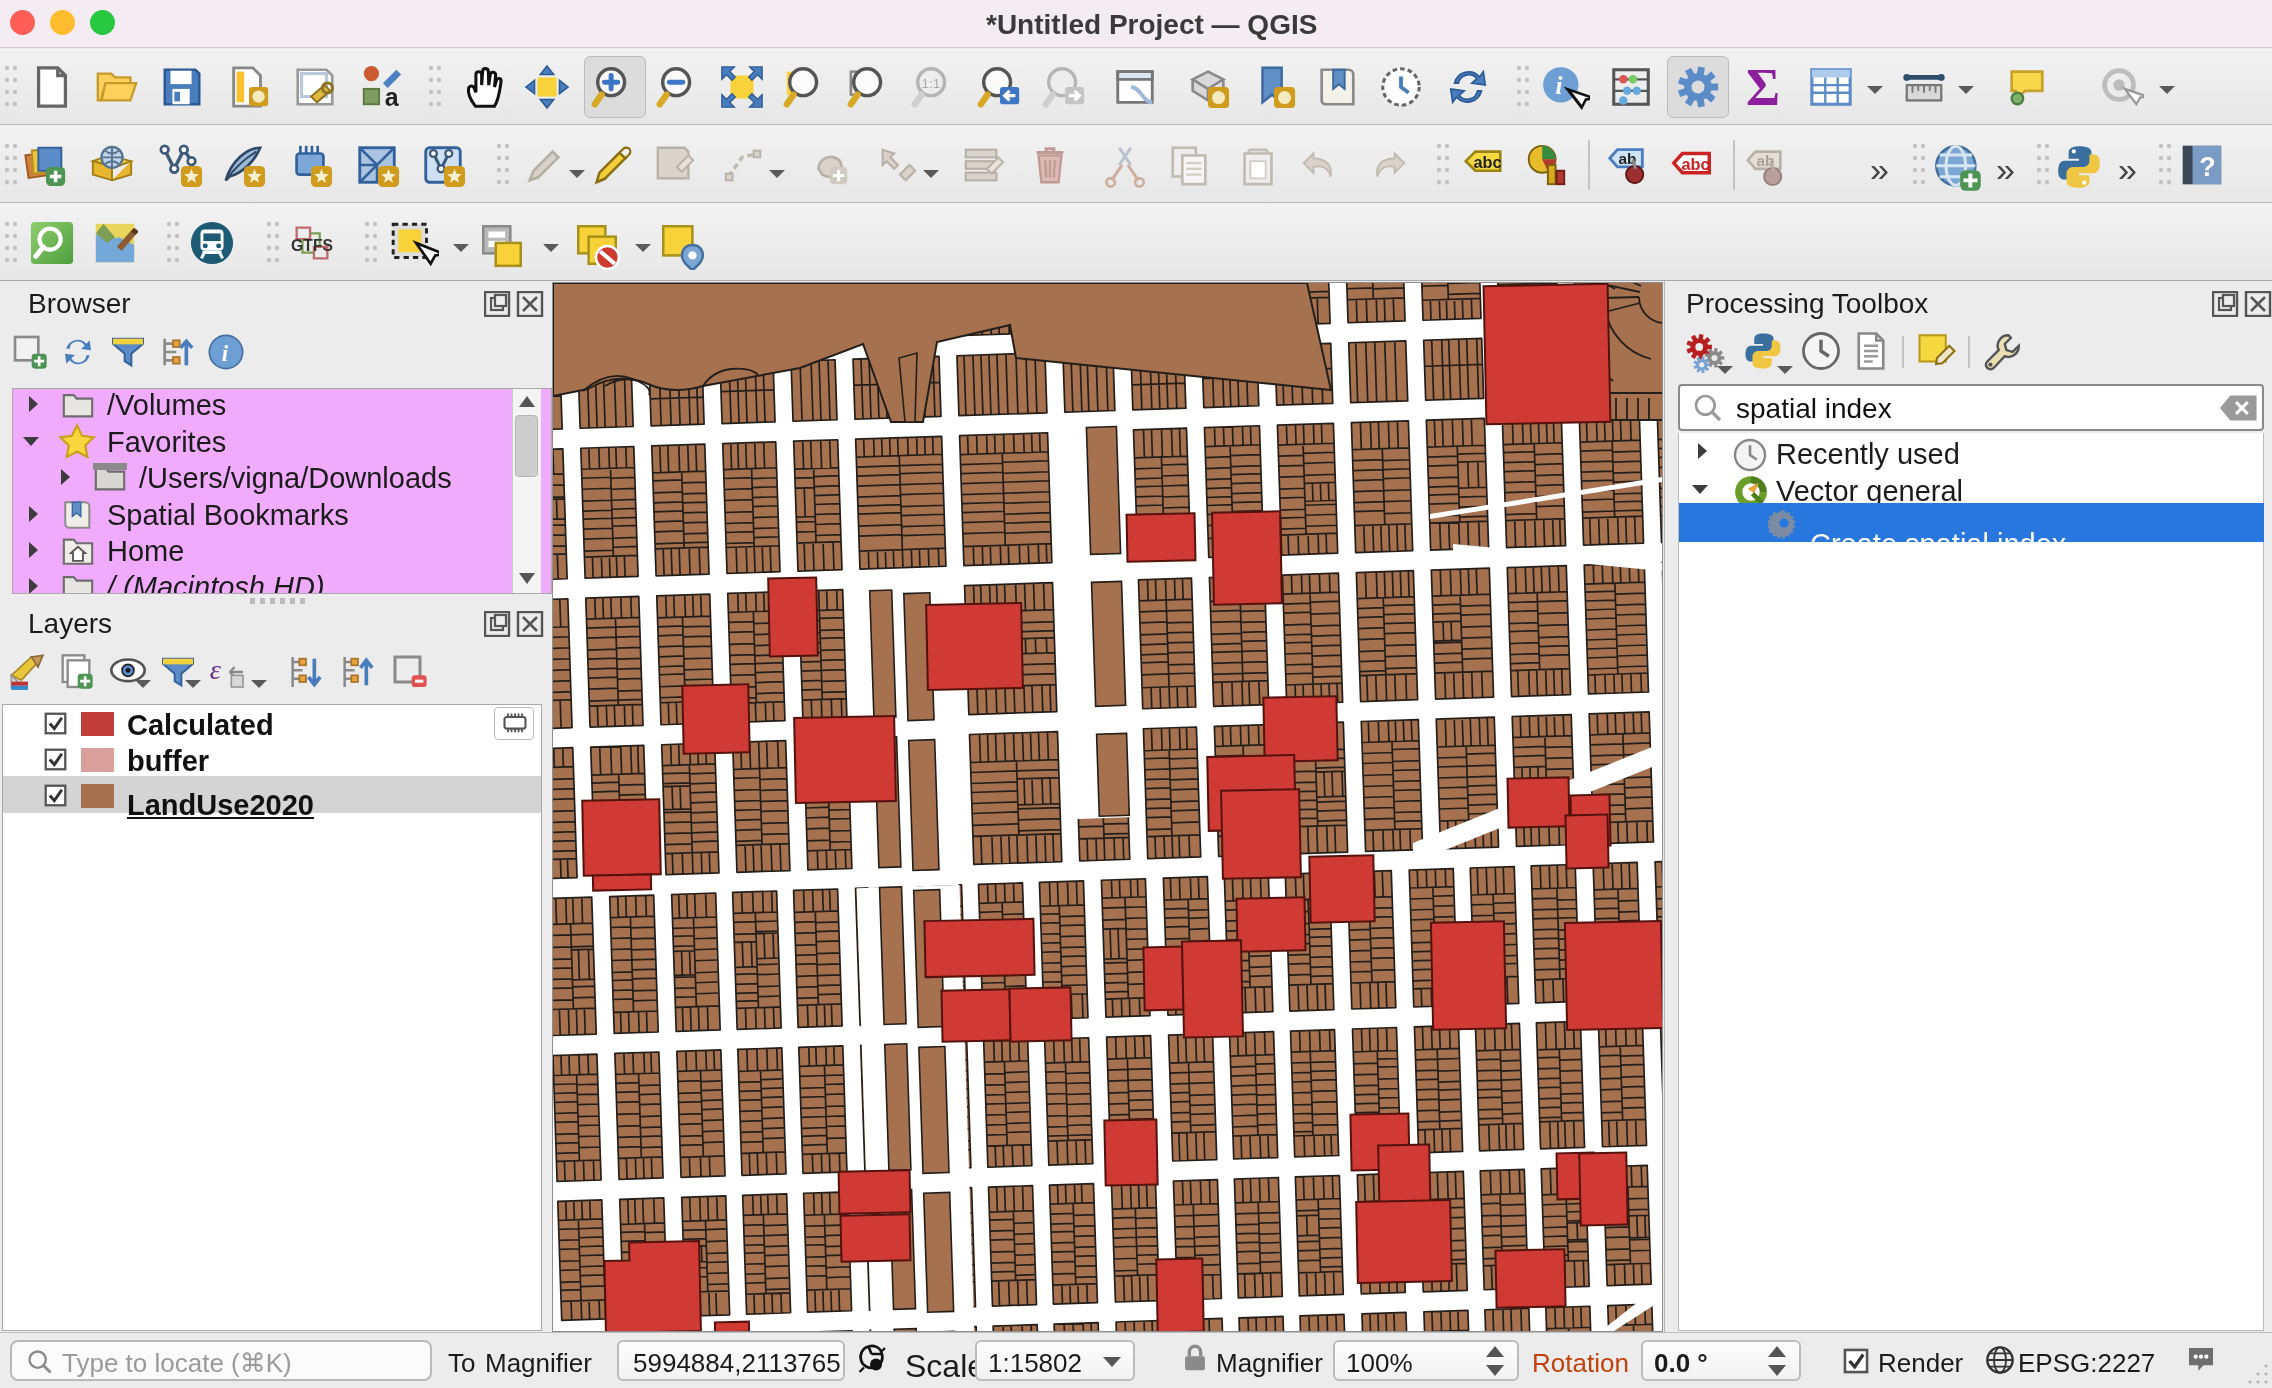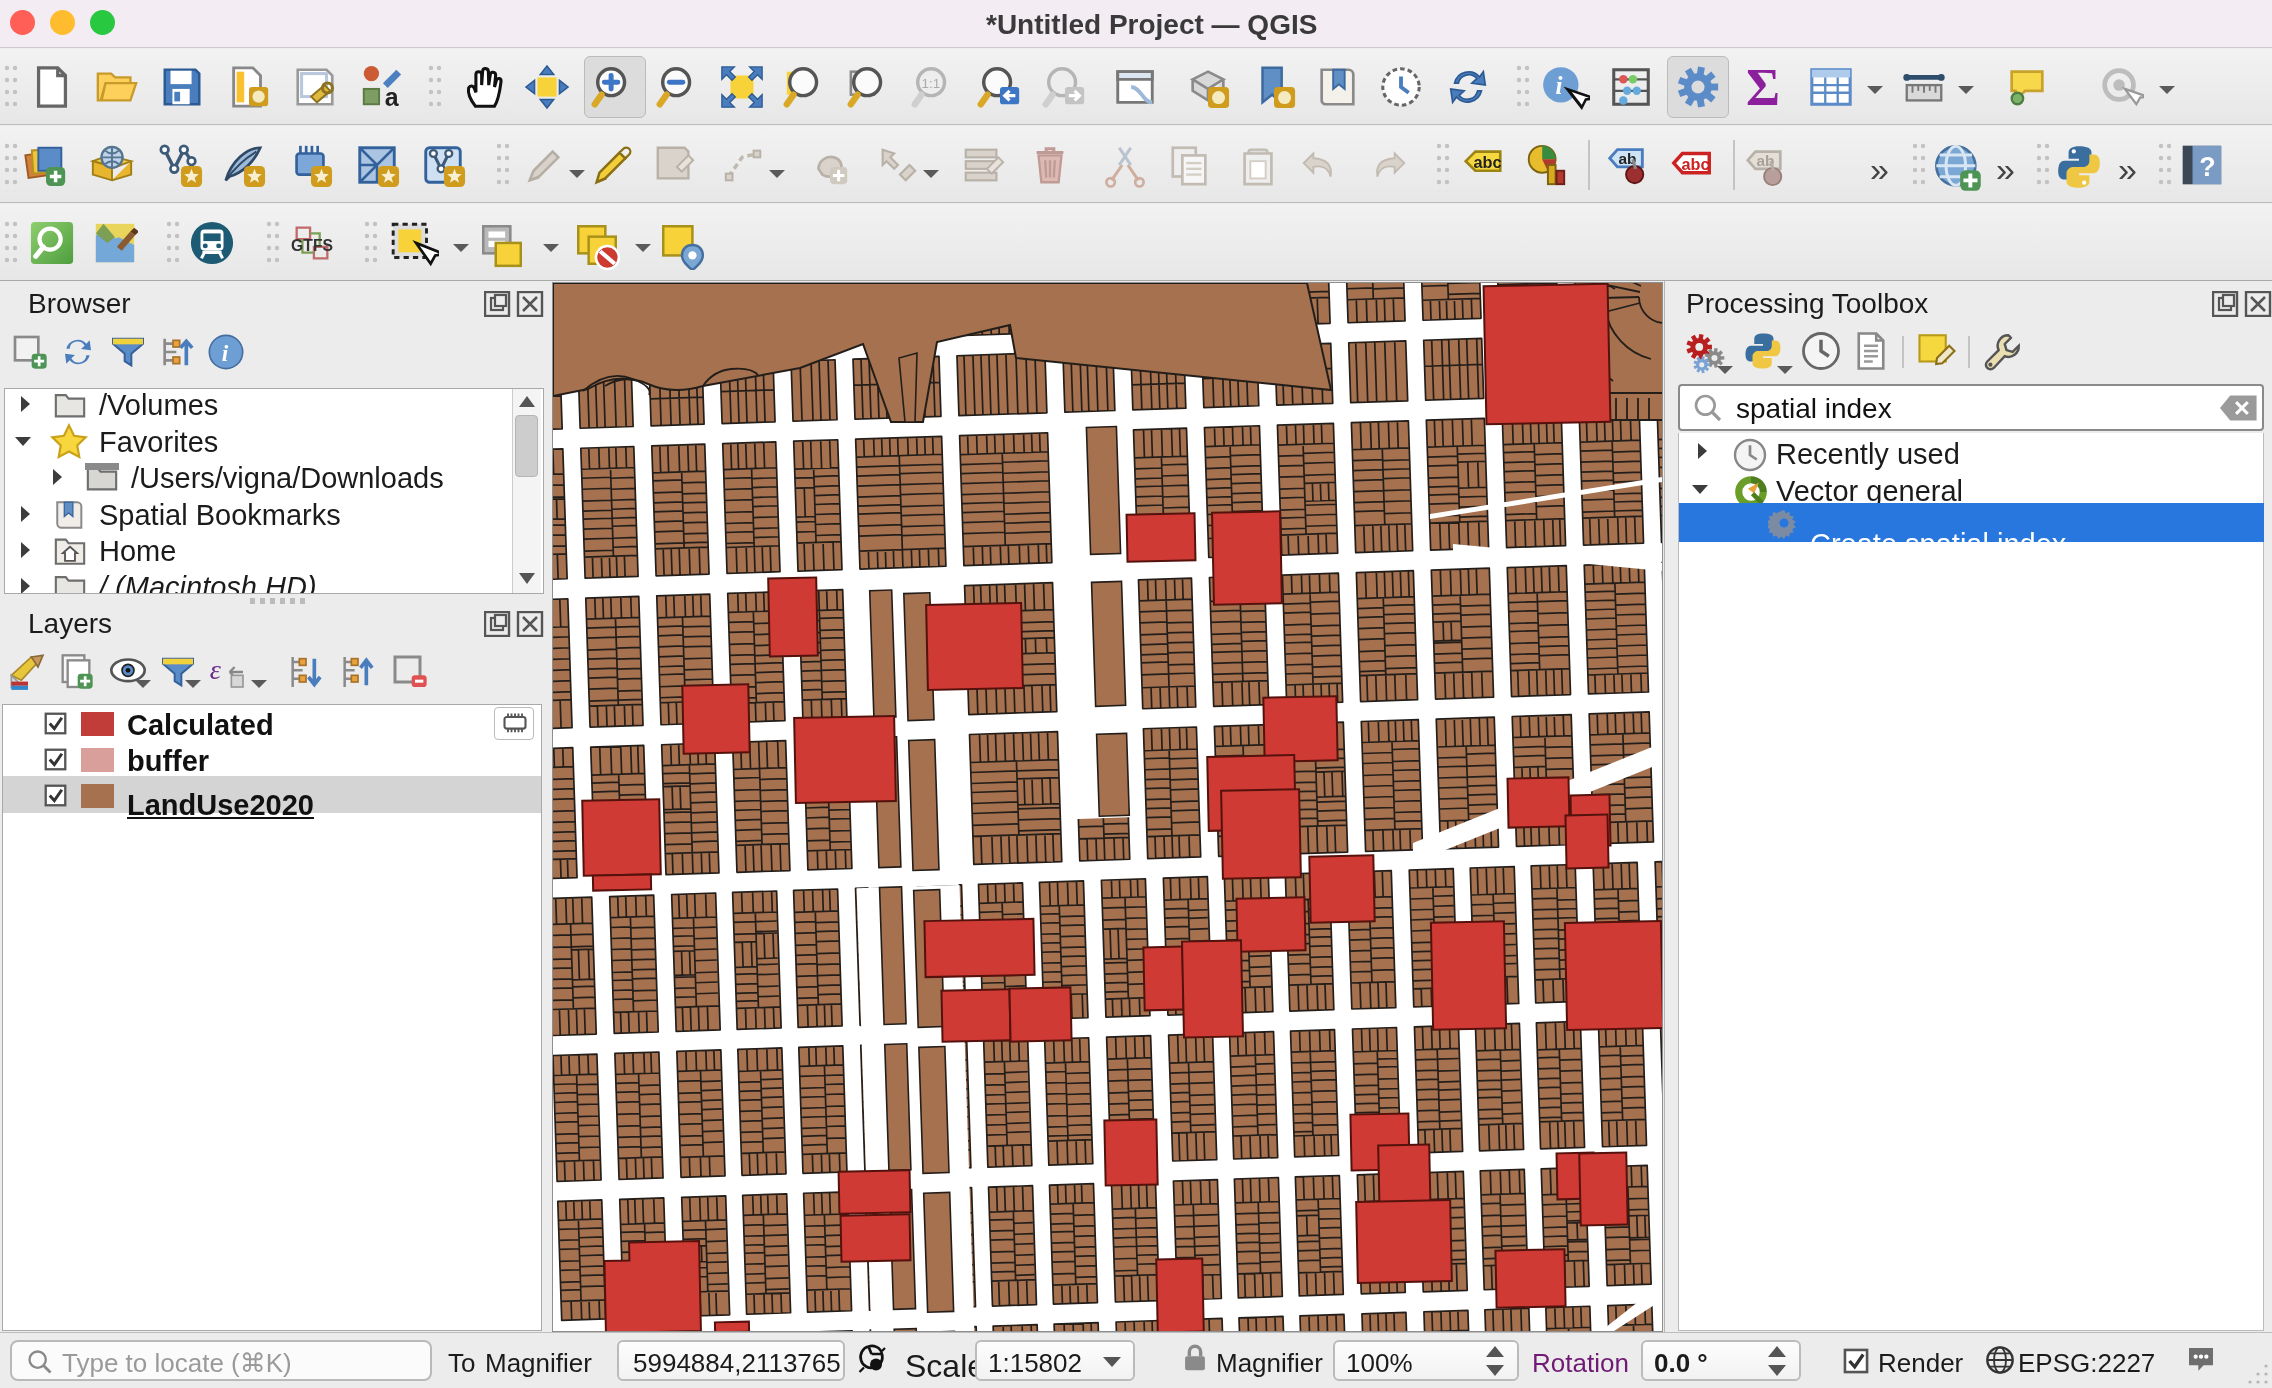--- a/index.html
+++ b/index.html
@@ -875,21 +875,21 @@
 <svg style="position:absolute;left:158px;top:332px" width="40" height="40" viewBox="0 0 24 24">
     <path d="M4 4 v16 M4 7 h7 M4 12 h7 M4 17 h7" stroke="#8a8a8a" stroke-width="1.6" fill="none"></path>
     <rect x="9" y="5" width="4" height="4" fill="#e8a33d" stroke="#a8702a"></rect>
     <rect x="9" y="15" width="4" height="4" fill="#e8a33d" stroke="#a8702a"></rect>
     <path d="M17 20 V6 M13.5 9.5 L17 5.5 l3.5 4" fill="none" stroke="#4a7dbd" stroke-width="2.2"></path>
   </svg>
 <svg style="position:absolute;left:206px;top:332px" width="40" height="40" viewBox="0 0 24 24">
     <circle cx="12" cy="12" r="10" fill="#6e9fd4" stroke="#456f9e" stroke-width="1"></circle>
     <text x="9.5" y="17.5" font-size="14" font-style="italic" font-weight="700" fill="#fff" font-family="Liberation Serif">i</text>
   </svg>
-<div class="abs" style="left:4px;top:388px;width:540px;height:206px;background:#ffffff;border:1px solid #a9a9a9;overflow:hidden">
+<div class="abs" style="left:12px;top:388px;width:540px;height:206px;background:#f0abfc;border:1px solid #a9a9a9;overflow:hidden">
     <svg style="position:absolute;left:12px;top:5px" width="16" height="20">
       <path d="M4 2 L13 10 L4 18 Z" fill="#3c3c3c"></path>
     </svg>
     <svg style="position:absolute;left:48px;top:1px" width="34" height="30" viewBox="0 0 24 20">
       <path d="M2 3 h7 l2 2.5 h11 V18 H2 Z" fill="#e8e6e2" stroke="#6e6e6e" stroke-width="1.5"></path>
     </svg>
     <div style="position:absolute;left:94px;top:0px;font-size:29px;color:#1b1b1b;font-weight:400;white-space:nowrap;">/Volumes</div>
     <svg style="position:absolute;left:8px;top:44px" width="20" height="16">
       <path d="M2 4 L18 4 L10 13 Z" fill="#3c3c3c"></path>
     </svg>
@@ -1164,21 +1164,21 @@
     <rect x="5" y="10" width="14" height="10" rx="1.5" fill="#8a8a8a"></rect>
     <path d="M8 10 V7 a4 4 0 0 1 8 0 v3" fill="none" stroke="#8a8a8a" stroke-width="2.4"></path>
   </svg>
 <div style="position:absolute;left:1216px;top:1348px;font-size:26px;color:#1b1b1b;font-weight:400;white-space:nowrap;">Magnifier</div>
 <div class="abs" style="left:1333px;top:1340px;width:186px;height:41px;background:linear-gradient(#fdfdfd,#f2f2f2);border:2px solid #bbb;border-radius:6px"></div>
 <div style="position:absolute;left:1346px;top:1348px;font-size:26px;color:#1b1b1b;font-weight:400;white-space:nowrap;">100%</div>
 <svg style="position:absolute;left:1480px;top:1344px" width="30" height="34">
     <path d="M15 2 L24 13 H6 Z" fill="#555"></path>
     <path d="M15 32 L24 21 H6 Z" fill="#555"></path>
   </svg>
-<div style="position:absolute;left:1532px;top:1348px;font-size:26px;color:#701a75;font-weight:400;white-space:nowrap;">Rotation</div>
+<div style="position:absolute;left:1532px;top:1348px;font-size:26px;color:#c2410c;font-weight:400;white-space:nowrap;">Rotation</div>
 <div class="abs" style="left:1641px;top:1340px;width:160px;height:41px;background:linear-gradient(#fdfdfd,#f2f2f2);border:2px solid #bbb;border-radius:6px"></div>
 <div style="position:absolute;left:1654px;top:1348px;font-size:26px;color:#1b1b1b;font-weight:700;white-space:nowrap;">0.0 °</div>
 <svg style="position:absolute;left:1762px;top:1344px" width="30" height="34">
     <path d="M15 2 L24 13 H6 Z" fill="#555"></path>
     <path d="M15 32 L24 21 H6 Z" fill="#555"></path>
   </svg>
 <svg style="position:absolute;left:1843px;top:1348px" width="26" height="26" viewBox="0 0 20 20">
     <rect x="1.5" y="1.5" width="17" height="17" fill="#fff" stroke="#555" stroke-width="2"></rect>
     <path d="M5 10 l4 4.5 L15.5 5" fill="none" stroke="#333" stroke-width="2.6"></path>
   </svg>

